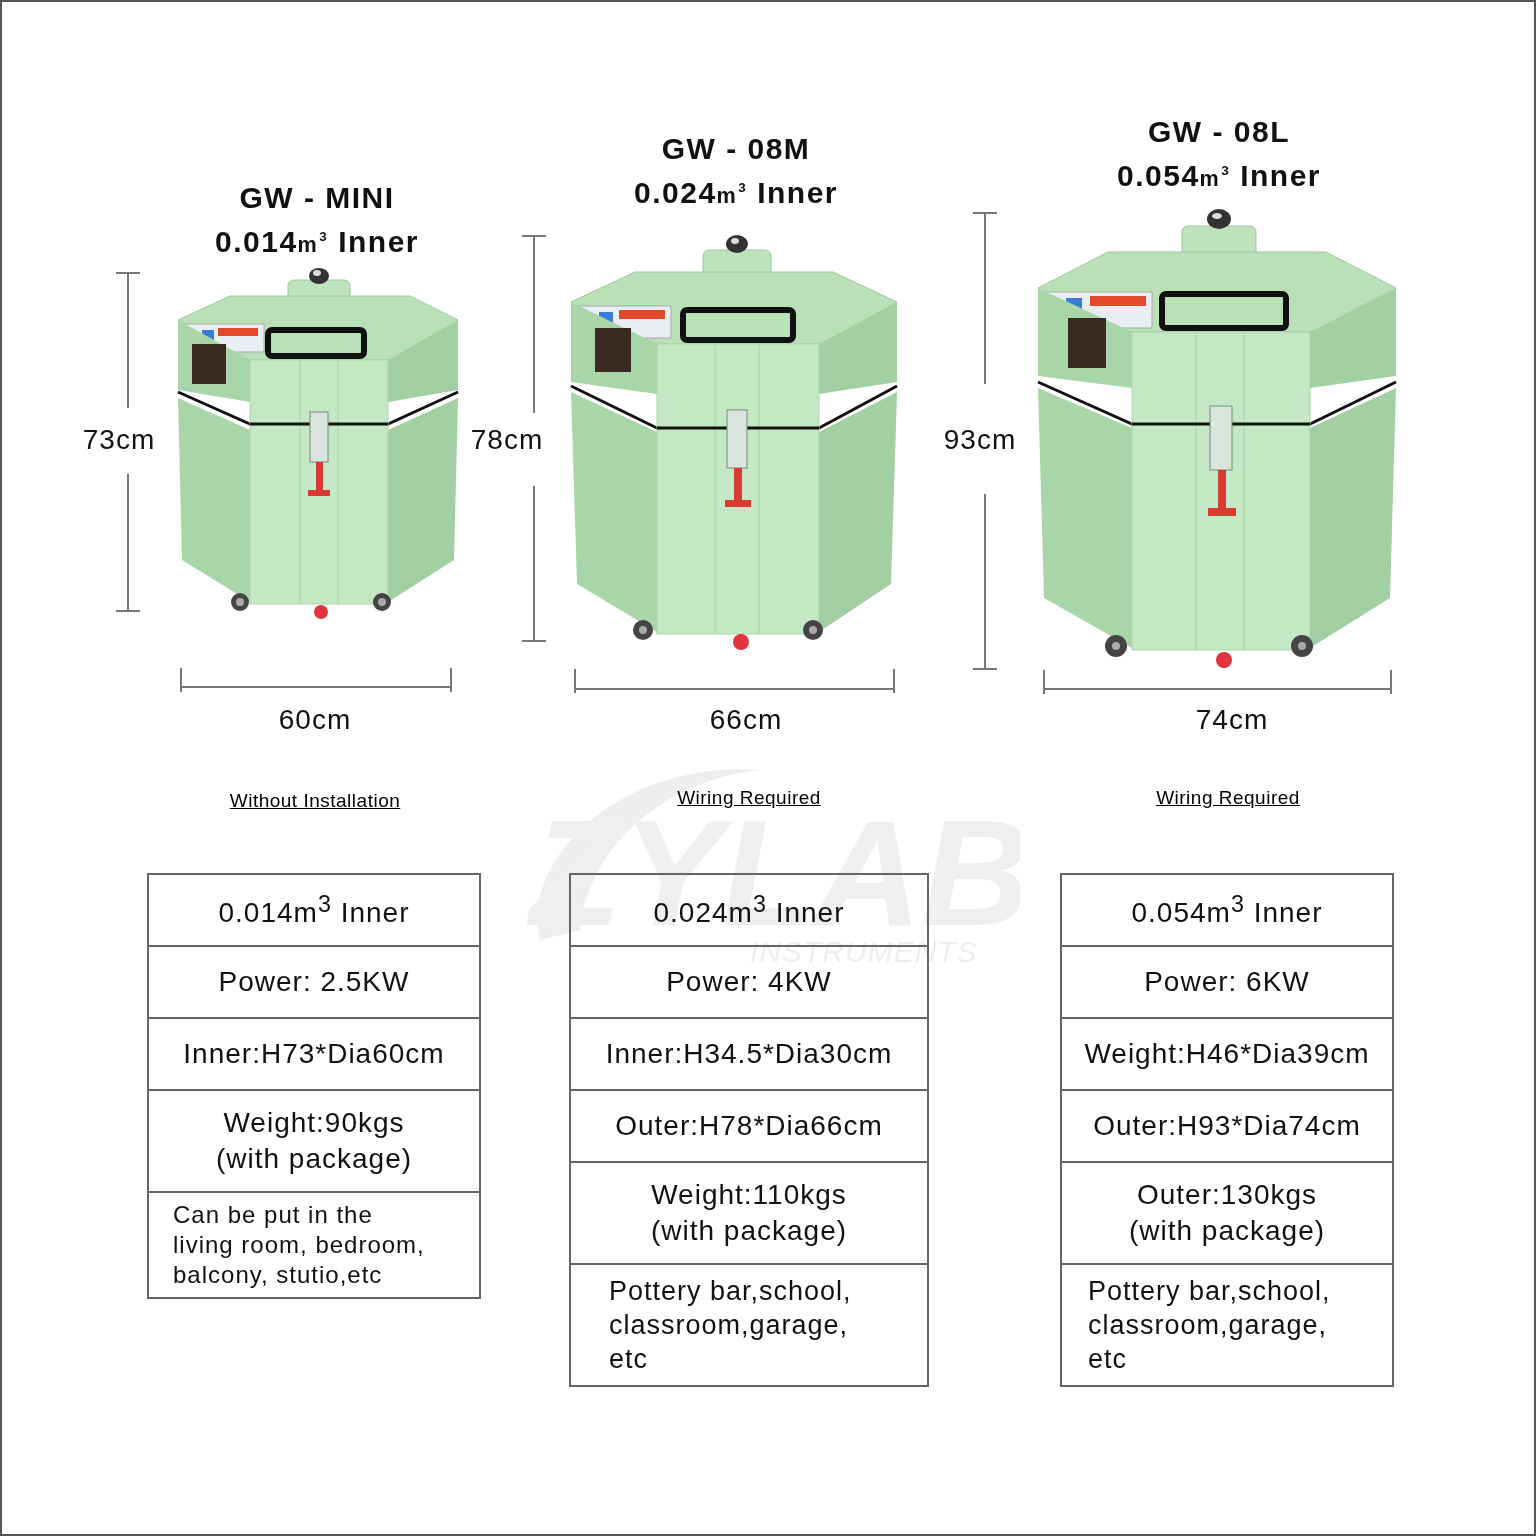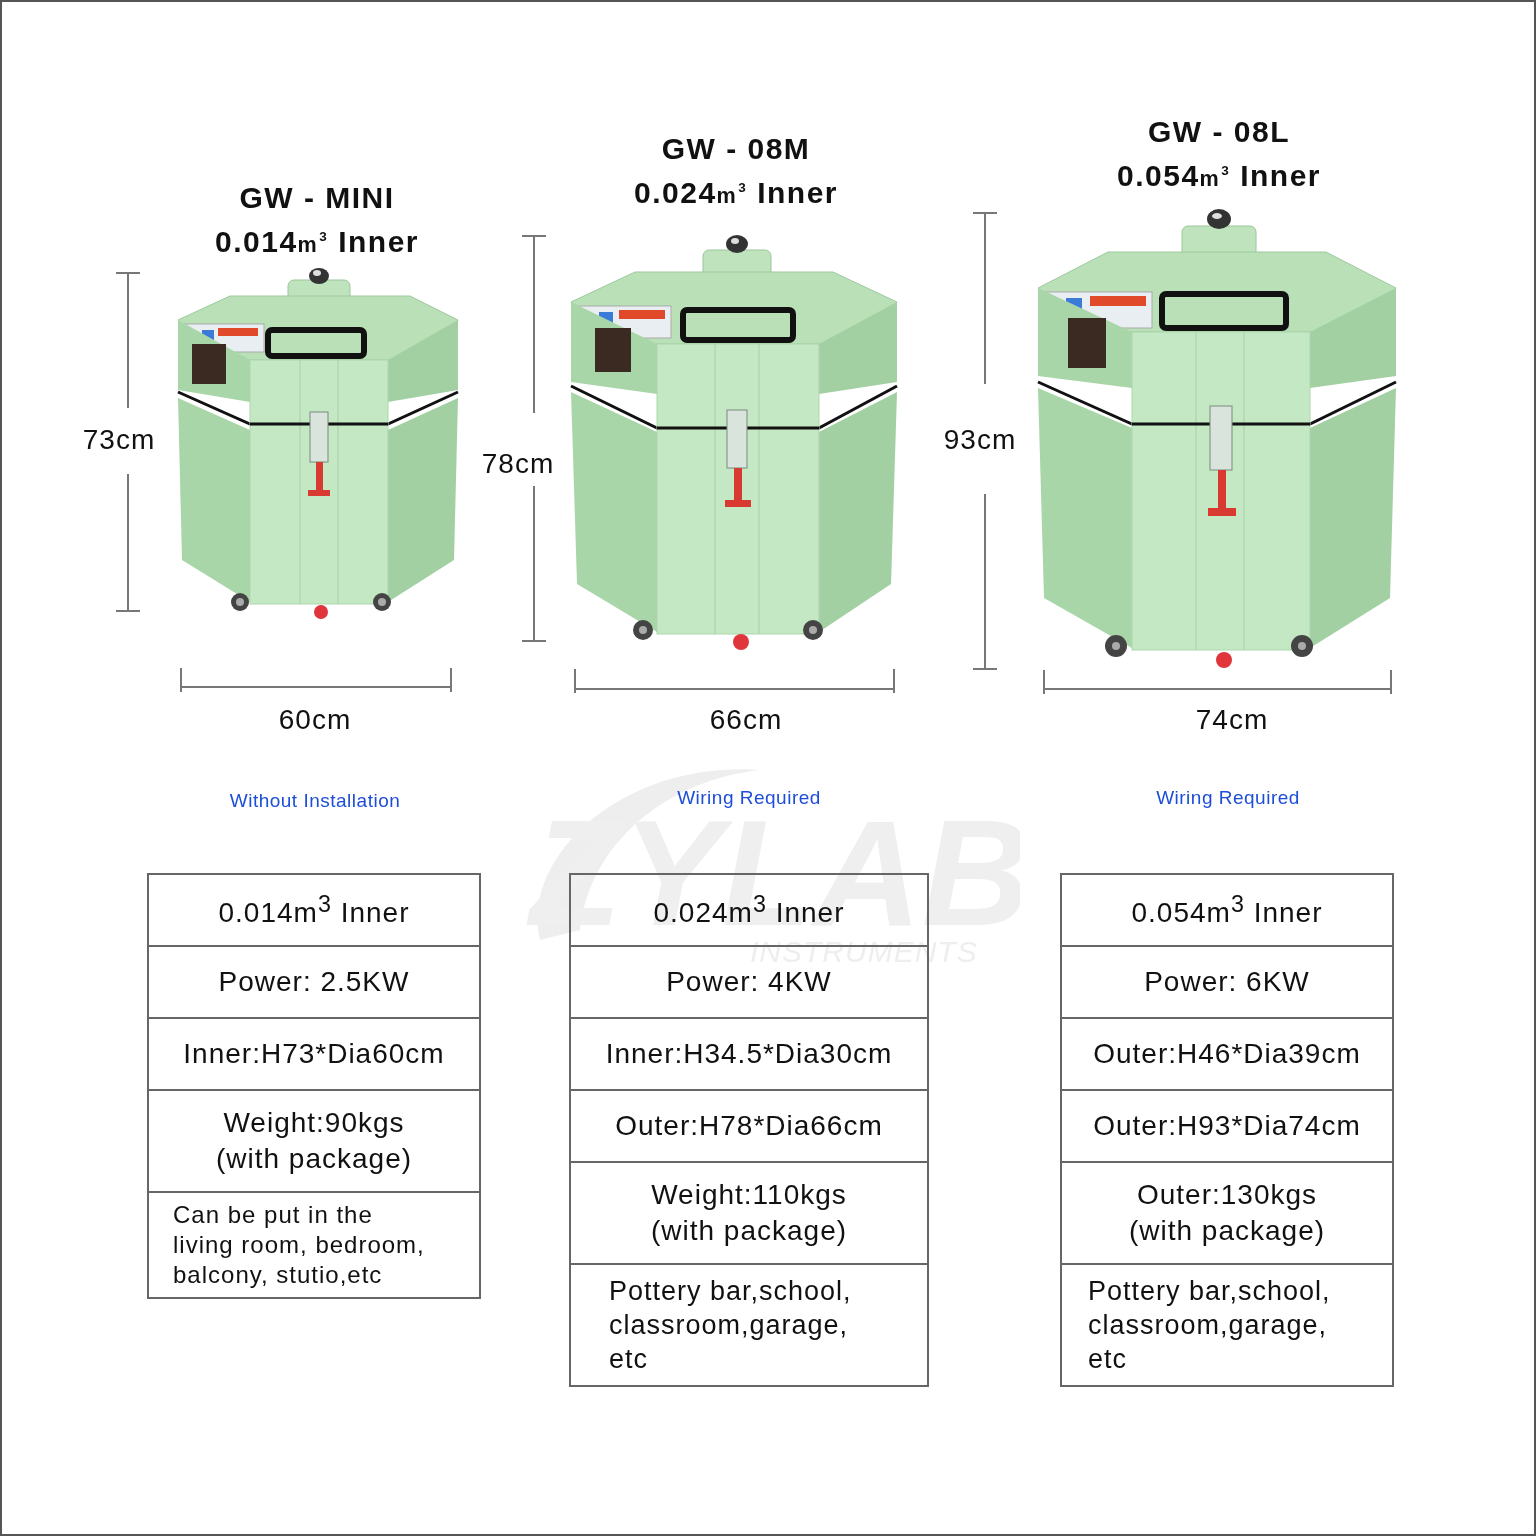--- a/index.html
+++ b/index.html
@@ -6,21 +6,21 @@
   body { width: 1536px; height: 1536px; position: relative; overflow: hidden;
          font-family: "Liberation Sans", "DejaVu Sans", sans-serif; color: #111; }
   .frame { position: absolute; left: 0; top: 0; width: 1532px; height: 1532px;
            border: 2px solid #555; }
   .abs { position: absolute; }
   .title { text-align: center; font-weight: bold; font-size: 30px; line-height: 39px;
            letter-spacing: 1.5px; color: #111; }
   .title sup, .cell sup { font-size: 0.45em; vertical-align: super; margin-left: 1px; }
   .title .unit, .cell .unit { font-size: 0.72em; }
   .dim-text { font-size: 28px; letter-spacing: 1px; color: #111; text-align: center; }
-  .note { font-size: 19px; letter-spacing: 0.5px; color: #1d4ed8; text-align: center; }
+  .note { font-size: 19px; letter-spacing: 0.5px; color: #000000; text-align: center; text-decoration: underline; }
   .vline { background: #777; width: 2px; }
   .hline { background: #777; height: 2px; }
   .tick-h { background: #777; height: 2px; width: 24px; }
   .tick-v { background: #777; width: 2px; height: 24px; }
   table.spec { position: absolute; border-collapse: collapse; }
   table.spec td { border: 2px solid #666; text-align: center; padding: 0; font-size: 28px;
                   letter-spacing: 1px; color: #111; background: transparent; }
   table.spec td.use { text-align: left; font-size: 27px; line-height: 34px; padding-left: 38px; }
   table.spec td.use.small { font-size: 24px; line-height: 30px; padding-left: 24px; }
   table.spec td.w { line-height: 36px; }
@@ -123,21 +123,21 @@
 </tbody>
   </table>
 
 <div class="abs title" style="left:586px; top:129px; width:300px;">
   <div>GW - 08M</div>
   <div><span>0.024</span><span class="unit">m</span><sup>3</sup> <span>Inner</span></div>
 </div>
 
 <div class="abs vline" style="left:533px; top:235px; height:178px;"></div>
 <div class="abs tick-h" style="left:522px; top:235px;"></div>
-<div class="abs dim-text" style="left:463px; top:424px; width:110px;margin-top:24px;">78cm</div>
+<div class="abs dim-text" style="left:452px; top:424px; width:110px;">78cm</div>
 <div class="abs vline" style="left:533px; top:486px; height:156px;"></div>
 <div class="abs tick-h" style="left:522px; top:640px;"></div>
 
 <svg class="kiln" style="left:565px; top:232px;" width="340" height="420" viewBox="0 0 340 420">
   <rect x="138" y="18" width="68" height="46" rx="6" fill="#bfe3bd" stroke="#9bc69a"></rect>
   <rect x="145" y="56" width="54" height="14" fill="#eef5ea"></rect>
   <ellipse cx="172" cy="12" rx="11" ry="9" fill="#333"></ellipse>
   <ellipse cx="170" cy="9" rx="4" ry="3" fill="#ddd"></ellipse>
   <polygon points="6,70 70,40 268,40 332,70 316,112 30,112" fill="#b9e0b7" stroke="#9fc99e"></polygon>
   <rect x="118" y="78" width="110" height="30" rx="4" fill="none" stroke="#111" stroke-width="6"></rect>
@@ -249,21 +249,21 @@
 
 <table class="spec" style="left:1060px; top:873px; width:334px;">
   <tbody>
       <tr style="height:72px;">
         <td><span>0.054</span><span class="unit">m</span><sup>3</sup> <span>Inner</span></td>
       </tr>
   <tr style="height:72px;">
         <td>Power: 6KW</td>
       </tr>
   <tr style="height:72px;">
-        <td><span>Outer:H46*Dia39</span><span class="unit">cm</span></td>
+        <td><span>Weight:H46*Dia39</span><span class="unit">cm</span></td>
       </tr>
   <tr style="height:72px;padding-left:40px;">
         <td><span>Outer:H93*Dia74</span><span class="unit">cm</span></td>
       </tr>
   <tr style="height:102px;">
         <td class="w">
           <div>Outer:130kgs</div>
           <div>(with package)</div>
         </td>
       </tr>

